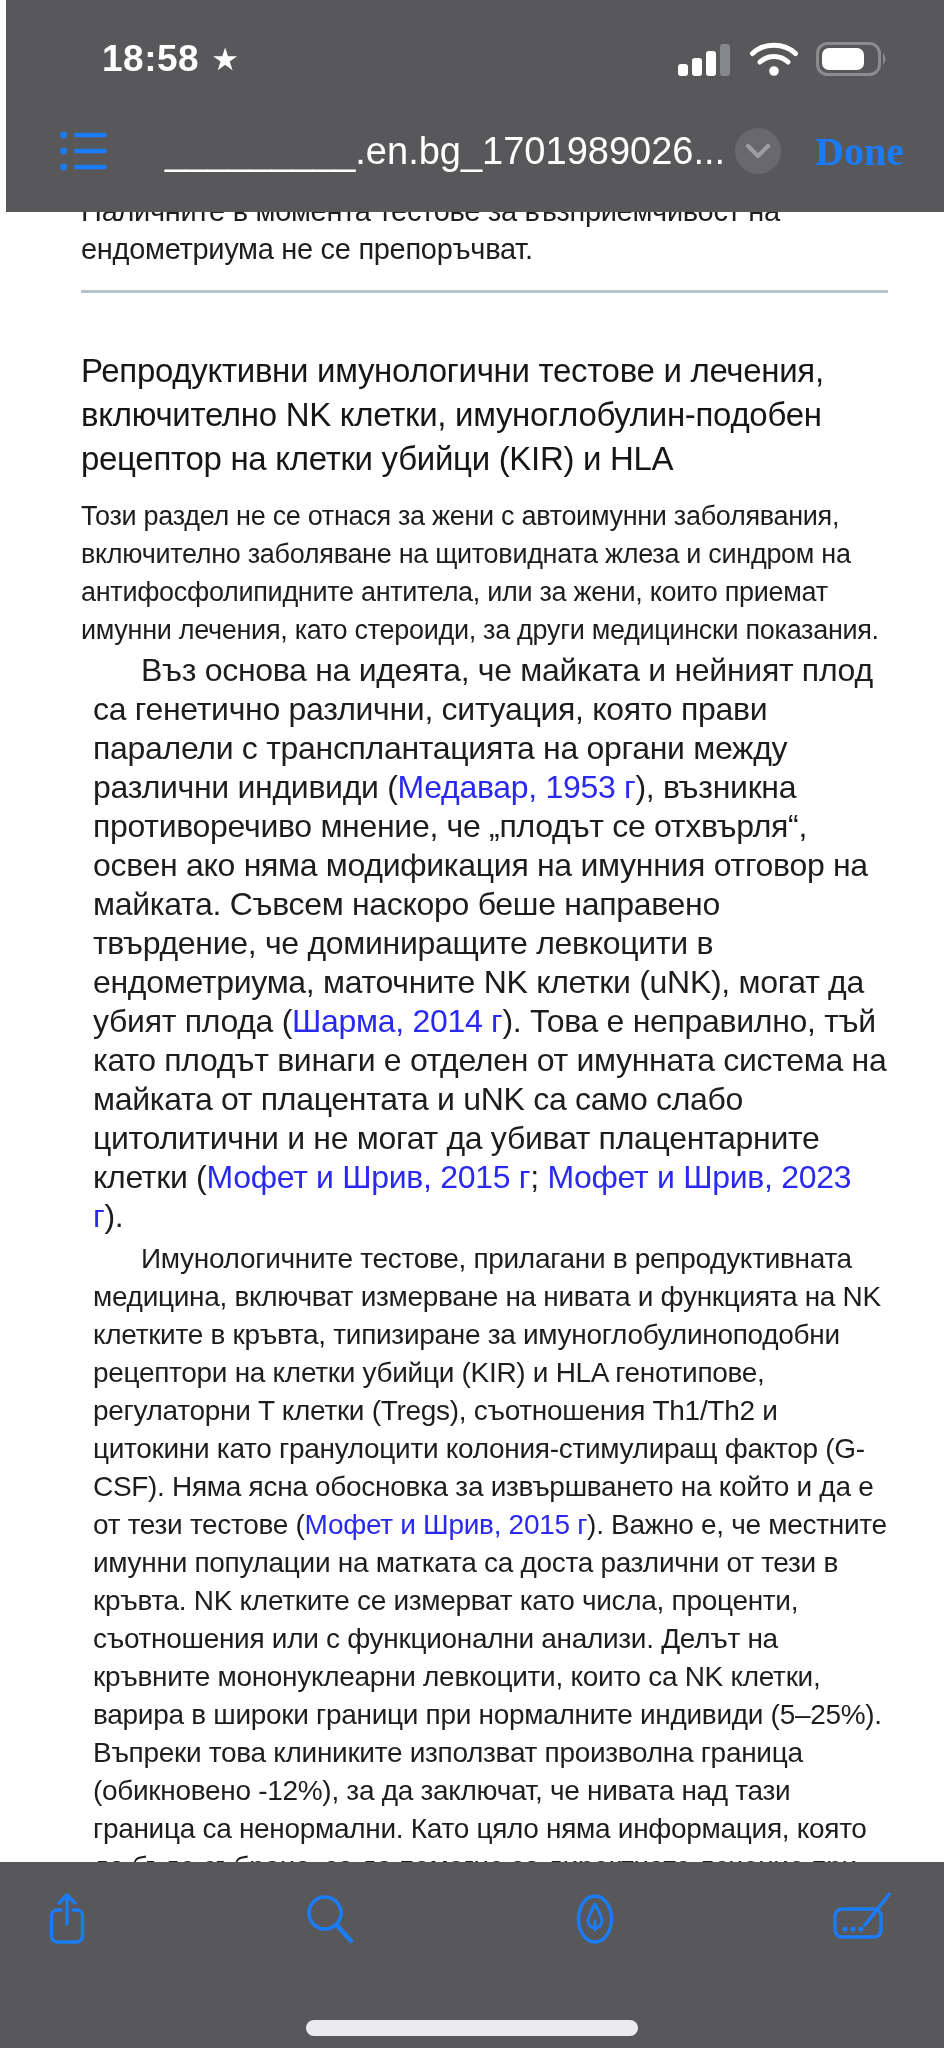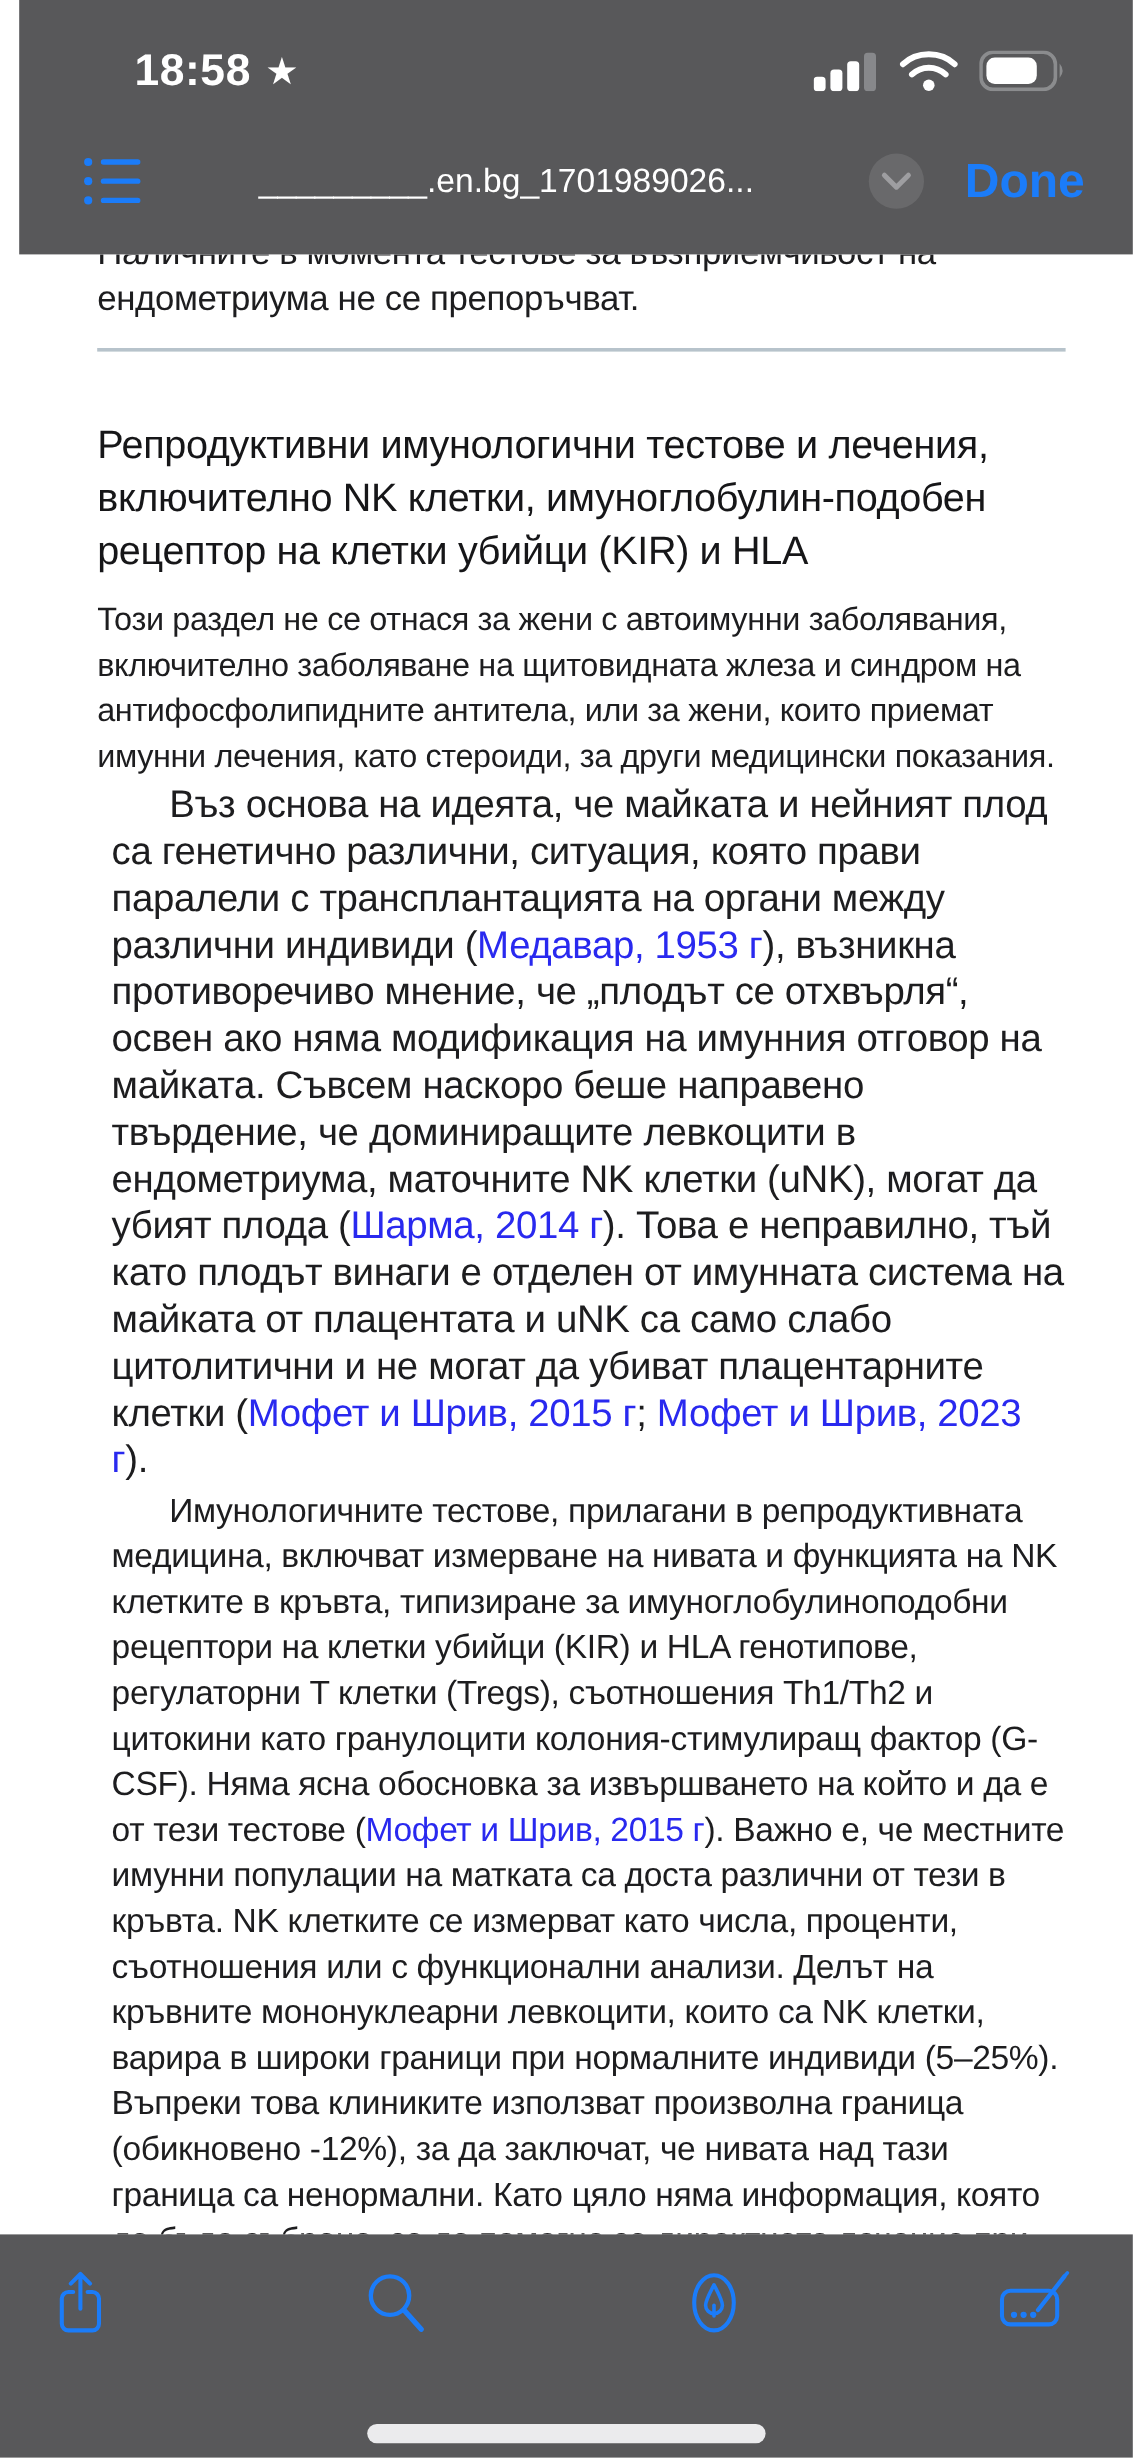--- a/index.html
+++ b/index.html
@@ -1,33 +1,33 @@
 <!DOCTYPE html>
 <html><head>
 <meta charset="utf-8">
 <style>
   html,body{margin:0;padding:0;}
   body{width:944px;height:2048px;position:relative;overflow:hidden;background:#ffffff;
        font-family:"Liberation Sans", sans-serif;}
   .screen{position:absolute;inset:0;}
 
   
-  .top-chrome{position:absolute;top:0;left:16px;right:0;height:212px;background:#58585a;z-index:20;}
+  .top-chrome{position:absolute;top:0;left:6px;right:0;height:212px;background:#58585a;z-index:20;}
   .status-bar{height:104px;display:flex;align-items:center;padding:14px 56px 0 96px;box-sizing:border-box;}
   .time{color:#ffffff;font-size:37px;font-weight:600;letter-spacing:.5px;}
   .star{color:#ffffff;font-size:31px;margin-left:12px;line-height:1;}
   .status-right{margin-left:auto;display:flex;align-items:center;gap:17px;}
   .nav-bar{height:108px;display:flex;align-items:center;padding:0 40px 14px 52px;box-sizing:border-box;}
   .list-btn{width:52px;height:44px;display:flex;align-items:center;justify-content:center;cursor:pointer;}
-  .nav-title{flex:1;text-align:center;color:#ffffff;font-size:28px;font-weight:400;
+  .nav-title{flex:1;text-align:right;color:#ffffff;font-size:38px;font-weight:400;
              white-space:nowrap;overflow:hidden;padding:0 10px;}
   .chevron-btn{width:46px;height:46px;border-radius:50%;background:#69696b;display:flex;
                align-items:center;justify-content:center;margin-right:34px;cursor:pointer;}
   .done-btn{color:#1b7cf9;font-size:40px;font-weight:600;background:none;border:none;
-            font-family:Liberation Sans, sans-serif;cursor:pointer;padding:0;}
+            font-family:Liberation Serif, serif;cursor:pointer;padding:0;}
 
   
   .doc-area{position:absolute;top:212px;bottom:186px;left:0;right:0;overflow:hidden;
             background:#ffffff;padding:0 56px 0 81px;box-sizing:border-box;
             color:#1d1d1f;letter-spacing:-.3px;}
   .clipped-p{margin:-20px 0 0 0;font-size:29px;line-height:38px;}
   .doc-rule{border:none;border-top:3px solid #b7c3cb;margin:22px 0 0 0;}
   .doc-heading{margin:56px 0 0 0;font-size:33px;line-height:44px;font-weight:400;color:#161618;}
   .doc-subtitle{margin:16px 0 0 0;font-size:27px;line-height:36px;}
   .doc-intro{margin:16px 0 0 0;font-size:27px;line-height:38px;}

